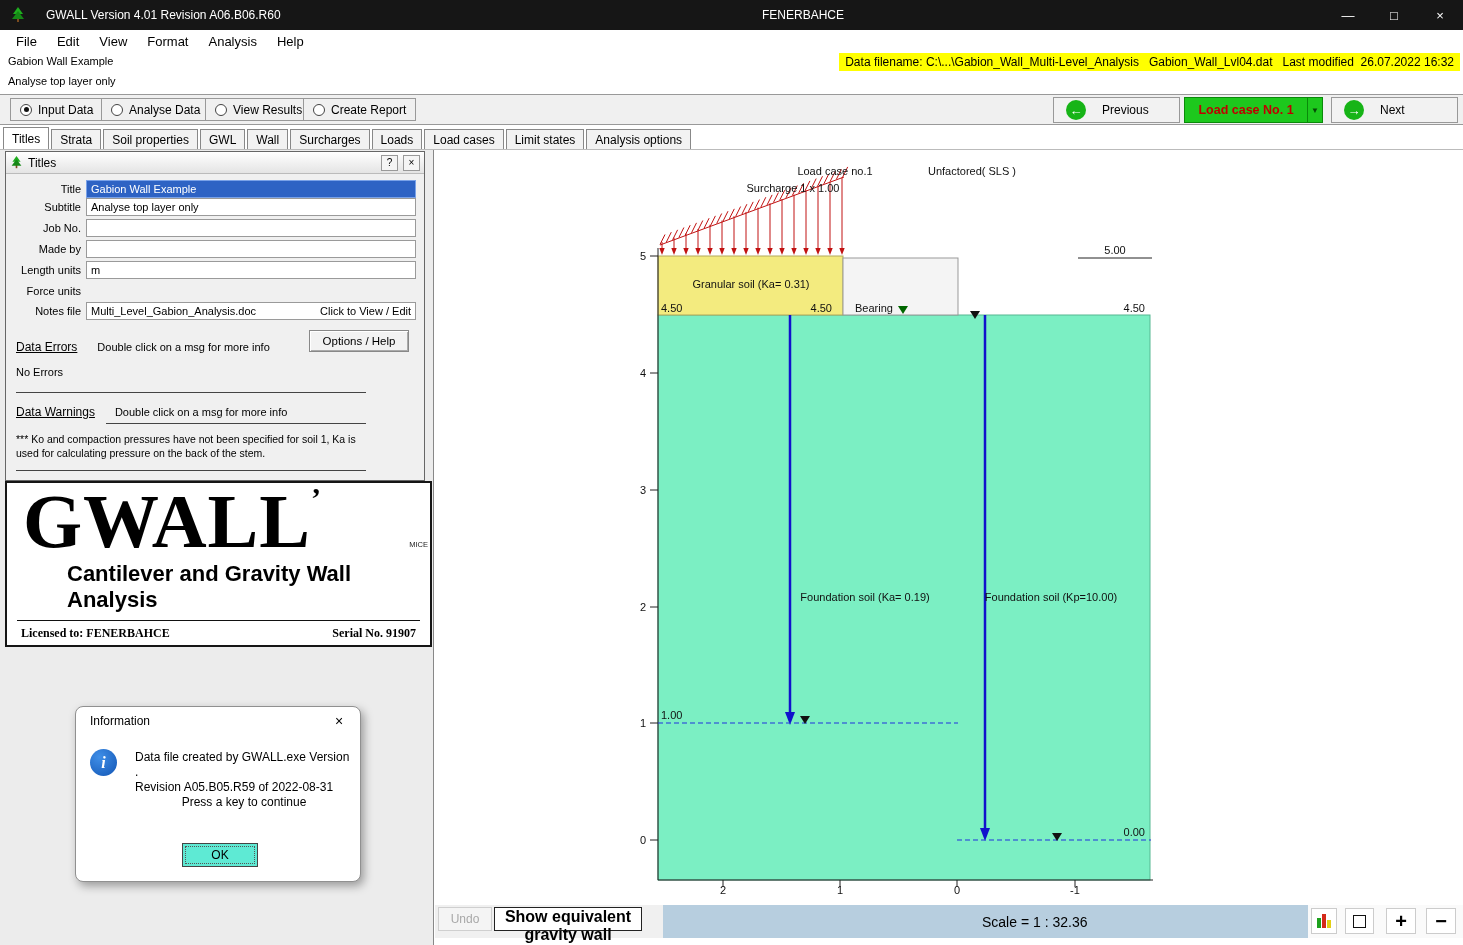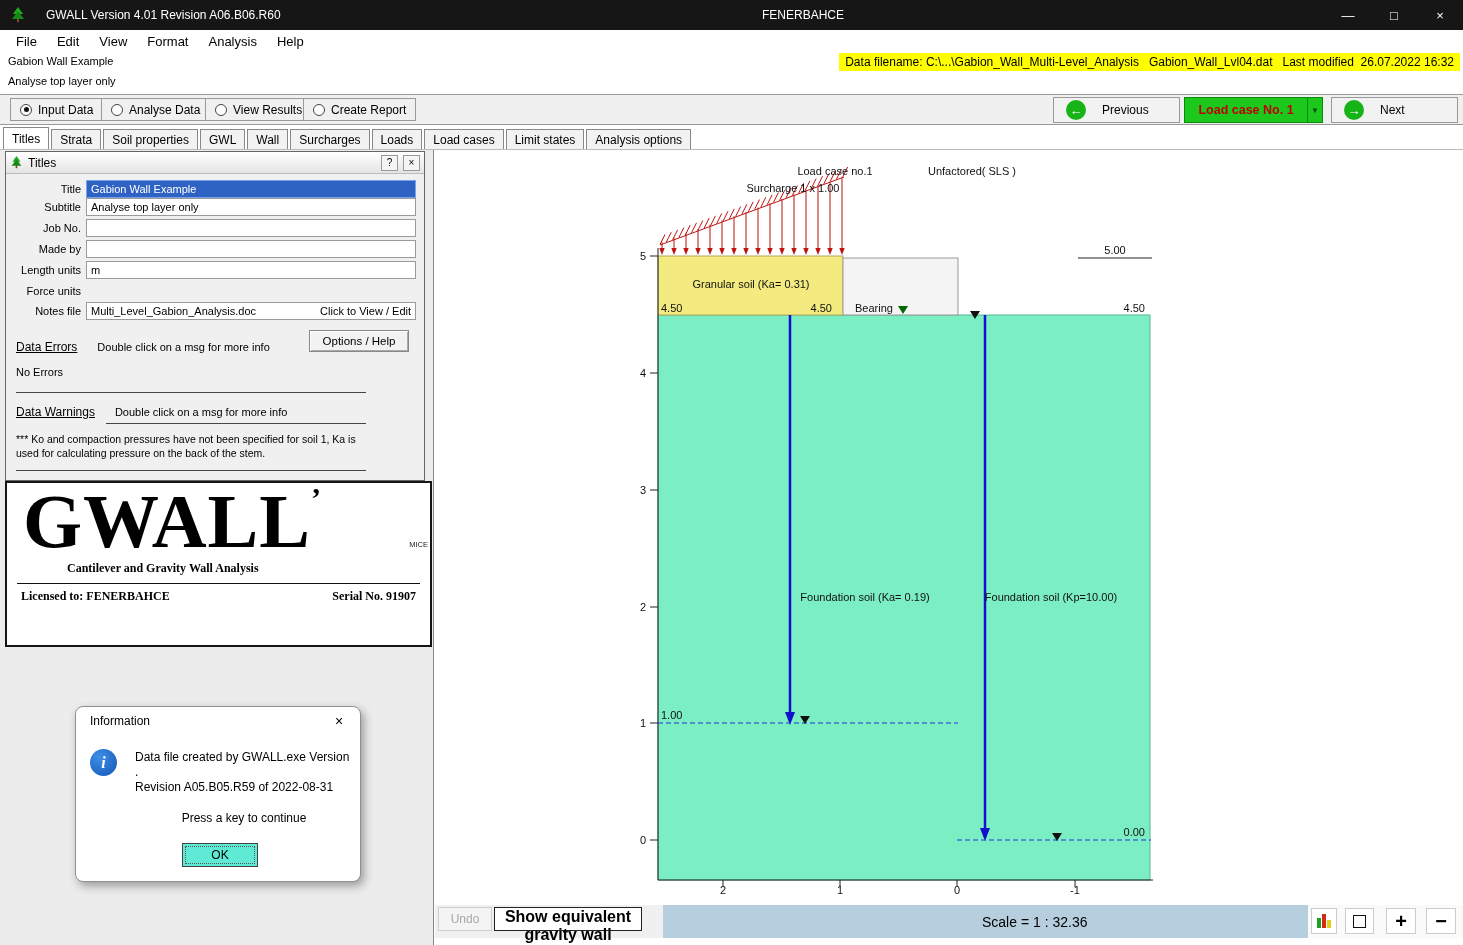--- a/index.html
+++ b/index.html
@@ -60,32 +60,32 @@
   .opt-btn{position:absolute;left:303px;top:178px;width:100px;height:22px;border:1px solid #888;background:#f2f2f2;font-size:11.5px;font-family:inherit;box-shadow:inset 1px 1px 0 #fff,inset -1px -1px 0 #aaa}
   .no-err{position:absolute;left:10px;top:214px;font-size:11px}
   .sep{position:absolute;border-top:1px solid #444;height:0}
   .warn-msg{position:absolute;left:10px;top:281px;width:348px;font-size:10.5px;line-height:13.5px}
 
   
   .about{position:absolute;left:5px;top:331px;width:427px;height:166px;background:#fff;border:2px solid #151515;overflow:hidden}
   .logo-row{margin:0 0 0 16px;line-height:1}
   .logo{font-family:"Liberation Serif",serif;font-weight:bold;font-size:76px;letter-spacing:1px}
   .logo-mark{font-family:"Liberation Serif",serif;font-weight:bold;font-size:30px;vertical-align:top}
-  .about-sub{font-family:Liberation Serif, serif;font-weight:bold;font-size:12px;margin:2px 12px 0 60px}
+  .about-sub{font-family:Liberation Sans, sans-serif;font-weight:bold;font-size:22px;margin:2px 12px 0 60px}
   .about-r1{display:flex;justify-content:space-between;padding:9px 12px 0 12px;font-family:"Liberation Serif",serif;font-size:12px}
   .cred{font-size:7px;margin-left:2px}
   .about-r2{display:flex;justify-content:space-between;margin:7px 10px 0 10px;padding:5px 4px 0 4px;border-top:1.5px solid #111;font-family:"Liberation Serif",serif;font-size:12px;font-weight:bold}
 
   
   .info-dlg{position:absolute;left:75px;top:556px;width:286px;height:176px;background:#fff;border:1px solid #909090;border-radius:8px;box-shadow:3px 4px 10px rgba(0,0,0,.35);font-size:12px}
   .dlg-bar{height:28px;display:flex;align-items:center;padding:0 10px 0 14px}
   .dlg-close{margin-left:auto;width:22px;text-align:center;font-size:14px}
   .info-icon{position:absolute;left:14px;top:42px;width:27px;height:27px;border-radius:50%;background:radial-gradient(circle at 35% 30%,#3f8fe8,#1255b4);color:#fff;display:flex;align-items:center;justify-content:center;font-family:"Liberation Serif",serif;font-style:italic;font-weight:bold;font-size:16px}
   .dlg-text{position:absolute;left:59px;top:43px;width:218px;line-height:15px}
-  .dlg-press{margin-top:16px;text-align:center}
+  .dlg-press{text-align:center}
   .ok-btn{position:absolute;left:106px;top:136px;width:76px;height:24px;background:#5eead4;border:1px solid #444;outline:1px dotted #555;outline-offset:-4px;font-size:12px;font-family:inherit}
 
   
   .canvas{position:absolute;left:435px;top:150px;width:1028px;height:755px;background:#fff}
   svg text{font-family:"Liberation Sans",sans-serif;font-size:11px;fill:#111}
 
   
   .bottombar{position:absolute;left:435px;top:905px;width:1028px;height:33px;background:#f0f0f0}
   .strip{position:absolute;left:228px;top:0;width:645px;height:33px;background:#b7cedf}
   .icons-area{position:absolute;left:873px;top:0;right:0;height:33px;background:#fafafa}

